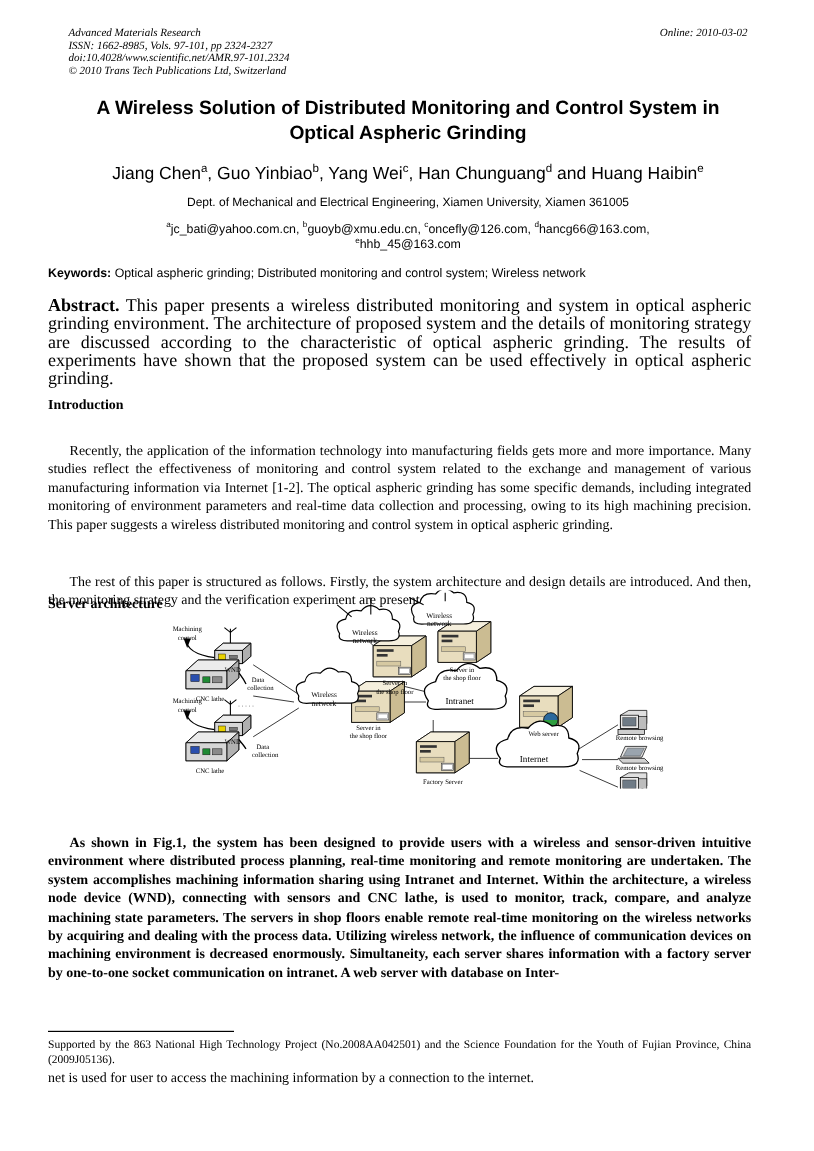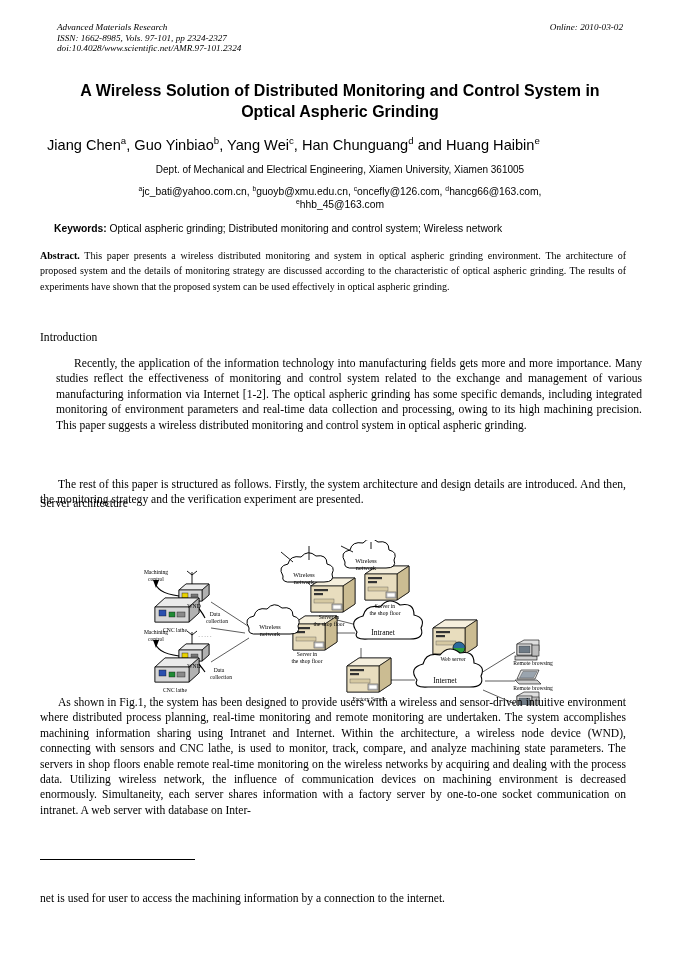--- a/index.html
+++ b/index.html
@@ -43,21 +43,21 @@
     font-weight:bold;
     font-size:16px;
     line-height:21px;
   }
 
   
   .authors{
     position:absolute;
     left:47px;top:136px;
     width:586px;
-    text-align:left;
+    text-align:center;
     font-family:"Liberation Sans", sans-serif;
     font-size:14.6px;
     line-height:18px;
     white-space:nowrap;
   }
   .affil{
     position:absolute;
     left:47px;top:163px;
     width:586px;
     text-align:center;
@@ -77,74 +77,73 @@
   sup{font-size:0.66em;vertical-align:super;line-height:0;}
 
   
   .keywords{
     position:absolute;
     left:40px;top:222px;
     width:586px;
     font-family:"Liberation Sans", sans-serif;
     font-size:10.3px;
     line-height:14px;
-    margin-left:14px;
   }
   .keywords b{font-weight:bold;}
 
   
   .abstract{
     position:absolute;
     left:40px;top:248px;
     width:586px;
-    font-size:10px;
+    font-size:15px;
     line-height:15.3px;
     text-align:justify;
   }
   .abstract b{font-weight:bold;}
 
   
   .h2{
     position:absolute;
     left:40px;
     width:586px;
-    font-weight:normal;
+    font-weight:bold;
     font-size:11.6px;
     line-height:15px;
   }
   .para{
     position:absolute;
     left:40px;
     width:586px;
     font-size:11.6px;
     line-height:15.4px;
     text-align:justify;
     text-indent:18px;
   }
 
   #intro-head{top:330px;}
-  #intro-p1{top:356px;margin-left:16px;}
+  #intro-p1{top:368px;}
   #intro-p2{top:445px;margin-top:32px;}
   #sysarch-head{top:496px;}
 
   
   .figure{
     position:absolute;
-    left:133px;top:540px;
+    left:133px;top:492px;
     width:420px;height:165px;text-align:right;
   }
   .figcap{
     position:absolute;
     left:40px;top:680px;
     width:586px;
     text-align:center;
     font-size:11.6px;
   }
 
-  #body-p1{top:695px;}
+  #body-p1{top:695px;font-weight:bold;}
 
   
   .fnrule{
     position:absolute;
     left:40px;top:859px;
     width:155px;height:0;
     border-top:1px solid #000;
   }
   .footnote{
     position:absolute;
@@ -170,20 +169,21 @@
 
 <div class="page">
 
   <div class="jhead">
     <div class="row">
       <span>Advanced Materials Research</span>
       <span class="online">Online: 2010-03-02</span>
     </div>
     <div class="row">ISSN: 1662-8985, Vols. 97-101, pp 2324-2327</div>
     <div class="row">doi:10.4028/www.scientific.net/AMR.97-101.2324</div>
+    <div class="row">© 2010 Trans Tech Publications Ltd, Switzerland</div>
   </div>
 
   <div class="title">
     <div>A Wireless Solution of Distributed Monitoring and Control System in</div>
     <div>Optical Aspheric Grinding</div>
   </div>
 
   <div class="authors"><span>Jiang Chen</span><sup>a</sup>, <span>Guo Yinbiao</span><sup>b</sup>, <span>Yang Wei</span><sup>c</sup>, <span>Han Chunguang</span><sup>d</sup> and <span>Huang Haibin</span><sup>e</sup></div>
   <div class="affil">Dept. of Mechanical and Electrical Engineering, Xiamen University, Xiamen 361005</div>
   <div class="emails"><sup>a</sup><span>jc_bati@yahoo.com.cn,</span> <sup>b</sup><span>guoyb@xmu.edu.cn,</span> <sup>c</sup><span>oncefly@126.com,</span> <sup>d</sup><span>hancg66@163.com,</span> <br><sup>e</sup><span>hhb_45@163.com</span></div>
@@ -433,15 +433,16 @@
         <text x="400" y="150" text-anchor="middle">Remote browsing</text>
         <text x="400" y="176" text-anchor="middle">Remote browsing</text>
       </g>
     </svg>
   </div>
 
 
   <div class="para" id="body-p1">As shown in Fig.1, the system has been designed to provide users with a wireless and sensor-driven intuitive environment where distributed process planning, real-time monitoring and remote monitoring are undertaken. The system accomplishes machining information sharing using Intranet and Internet. Within the architecture, a wireless node device (WND), connecting with sensors and CNC lathe, is used to monitor, track, compare, and analyze machining state parameters. The servers in shop floors enable remote real-time monitoring on the wireless networks by acquiring and dealing with the process data. Utilizing wireless network, the influence of communication devices on machining environment is decreased enormously. Simultaneity, each server shares information with a factory server by one-to-one socket communication on intranet. A web server with database on Inter-</div>
 
   <div class="fnrule"></div>
+  <div class="footnote">Supported by the 863 National High Technology Project (No.2008AA042501) and the Science Foundation for the Youth of Fujian Province, China (2009J05136).</div>
   <div class="lastline">net is used for user to access the machining information by a connection to the internet.</div>
 
 </div>
 
 </body></html>

